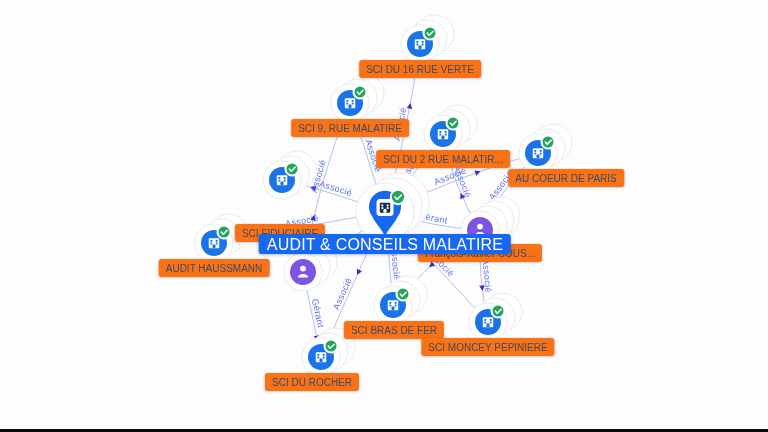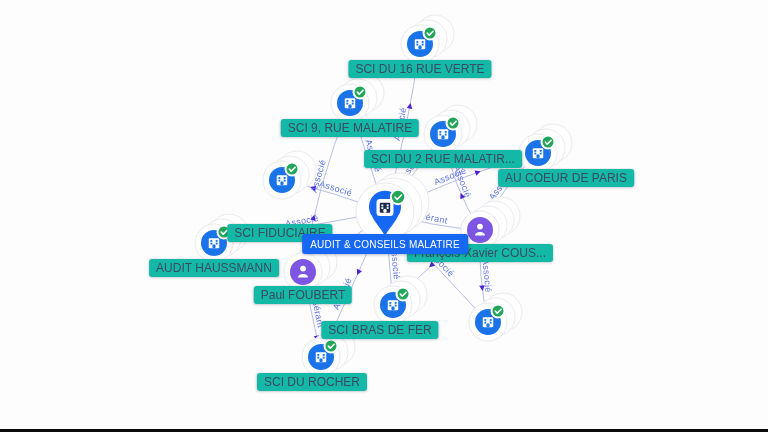--- a/index.html
+++ b/index.html
@@ -1,27 +1,27 @@
 <!DOCTYPE html>
 <html style="--bg: #fdfdfe; --accent: #1667f2; --pill-text: #3d4a63; --edge-label: #5c74e4;"><head>
 <meta charset="utf-8">
 <style>
   html,body{margin:0;padding:0;background:#ffffff;font-family:"Liberation Sans",sans-serif;}
   .stage{position:relative;width:768px;height:432px;overflow:hidden;background:var(--bg,#fdfdfe);}
   svg.graph{position:absolute;left:0;top:0;}
   #labels{position:absolute;left:0;top:0;width:768px;height:432px;pointer-events:none;}
   .pill{
     position:absolute;transform:translateX(-50%);
-    background:#14b8a6;border-radius:3px;padding:1.5px 7px;
-    font-size:12px;line-height:15px;color:var(--pill-text,#3d4a63);
+    background:#f97316;border-radius:3px;padding:1.5px 7px;
+    font-size:10px;line-height:15px;color:var(--pill-text,#3d4a63);
     white-space:nowrap;pointer-events:auto;cursor:pointer;
     box-shadow:0 0 0 1px rgba(15,23,42,.05),0 1px 3px rgba(15,23,42,.16);
   }
   .pill.center{
-    background:var(--accent,#1667f2);color:#fff;font-size:10px;
+    background:var(--accent,#1667f2);color:#fff;font-size:16px;
     letter-spacing:.2px;padding:2.5px 8px;z-index:6;
     box-shadow:0 1px 3px rgba(15,23,42,.28);
   }
   .edge-label{font-size:9px;fill:var(--edge-label,#5c74e4);letter-spacing:.35px;}
   .bottom-bar{position:absolute;left:0;bottom:0;width:768px;height:3px;background:#0b0b0b;}
   .node{cursor:pointer;}
 </style>
 </head>
 <body>
 
@@ -293,20 +293,20 @@
         </g>
       </g>
     </svg>
   <div id="labels">
       <div class="pill" style="left: 420px; top: 60px;">SCI DU 16 RUE VERTE</div>
       <div class="pill" style="left: 350px; top: 119px; text-align: right;">SCI 9, RUE MALATIRE</div>
       <div class="pill" style="left: 443px; top: 150px;">SCI DU 2 RUE MALATIR...</div>
       <div class="pill" style="left: 538px; top: 169px; margin-left: 28px;">AU COEUR DE PARIS</div>
       <div class="pill" style="left: 280px; top: 196px; margin-top: 28px;">SCI FIDUCIAIRE</div>
       <div class="pill" style="left: 214px; top: 259px;">AUDIT HAUSSMANN</div>
-      <div class="pill" style="left: 303px; top: 286px;">Paul FOUBERT</div>
       <div class="pill" style="left: 480px; top: 244px;">François-Xavier COUS...</div>
-      <div class="pill" style="left: 380px; top: 321px;">SCI BRAS DE FER</div>
+      <div class="pill" style="left: 394px; top: 321px;">SCI BRAS DE FER</div>
+      <div class="pill" style="left: 488px; top: 338px;">SCI MONCEY PEPINIERE</div>
       <div class="pill" style="left: 312px; top: 373px;">SCI DU ROCHER</div>
       <div class="pill center" style="left: 385px; top: 234px;">AUDIT &amp; CONSEILS MALATIRE</div>
     </div>
   <div class="bottom-bar"></div>
 </div>
 
 </body></html>

